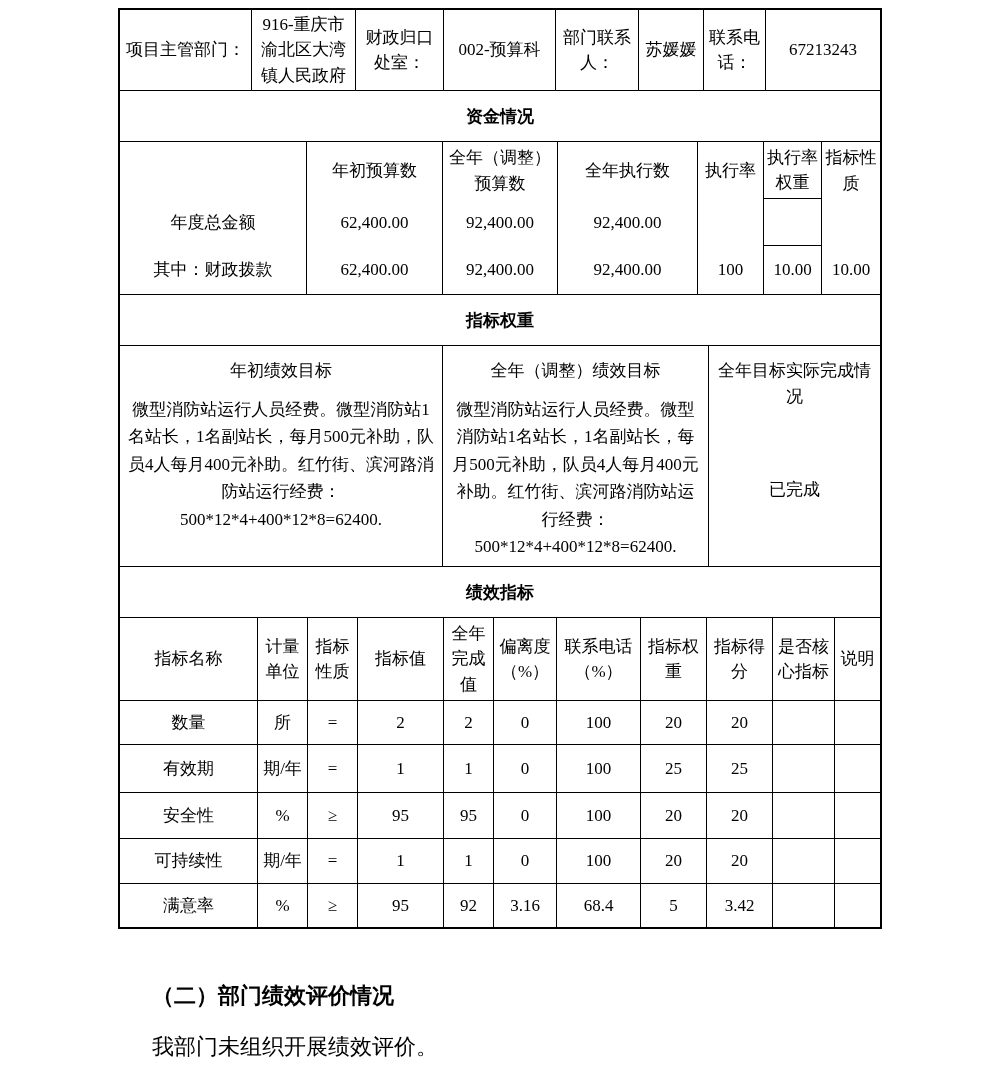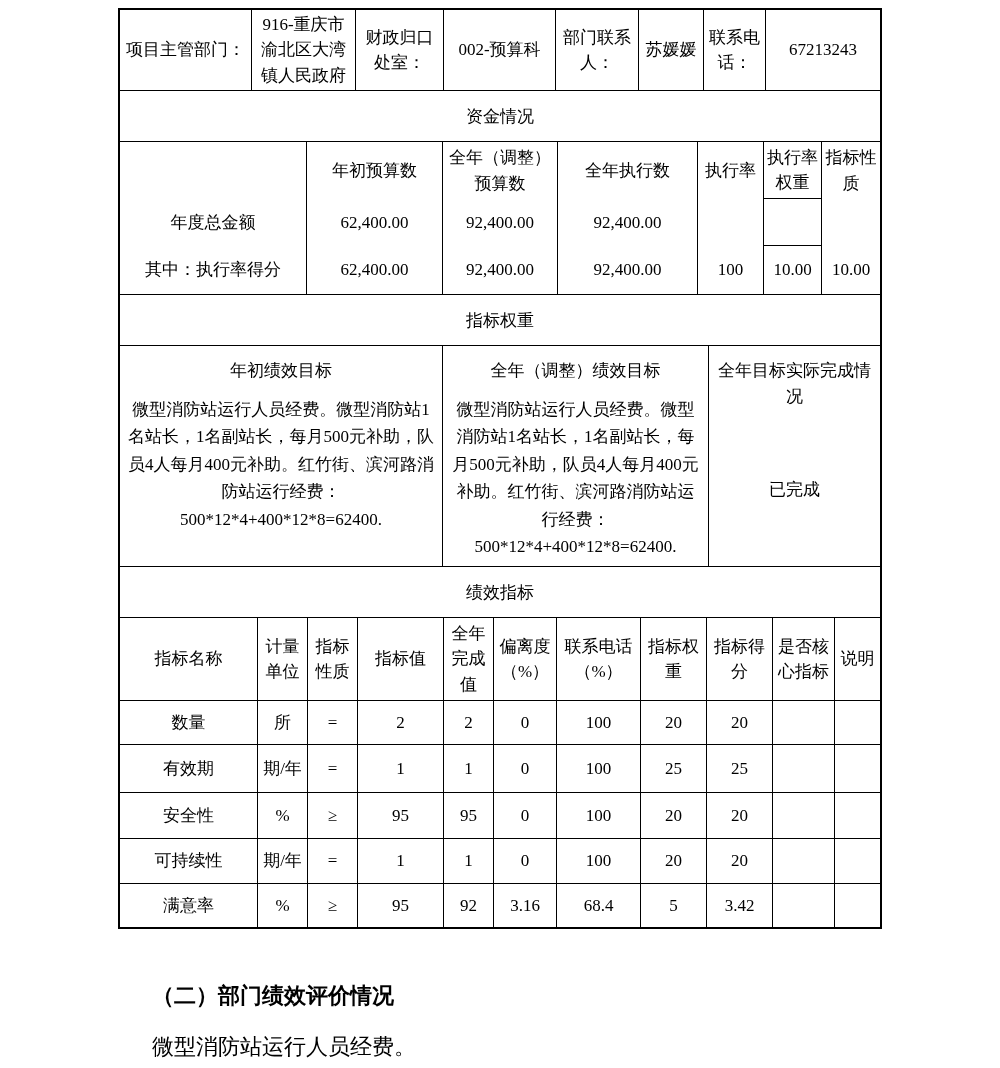--- a/index.html
+++ b/index.html
@@ -44,20 +44,21 @@
   .info-grid > .cell { border-right: 1px solid #000000; }
   .info-grid > .cell:last-child { border-right: none; }
 
   
   .section-title {
     height: 51px;
     display: flex;
     align-items: center;
     justify-content: center;
     font-size: 17px;
+    font-weight: bold;
   }
 
   
   .funds-grid { grid-template-columns: 187px 136px 115px 140px 66px 58px auto; grid-template-rows: 57px 47px 48px; }
   .funds-grid > .cell { border-right: 1px solid #000000; }
   .funds-grid > .cell:nth-child(7n) { border-right: none; }
   .funds-grid > .cell:nth-child(6),
   .funds-grid > .cell:nth-child(13) { border-bottom: 1px solid #000000; }
 
   
@@ -115,21 +116,21 @@
       <div class="cell">指标性质</div>
 
       <div class="cell">年度总金额</div>
       <div class="cell">62,400.00</div>
       <div class="cell">92,400.00</div>
       <div class="cell">92,400.00</div>
       <div class="cell"></div>
       <div class="cell"></div>
       <div class="cell"></div>
 
-      <div class="cell">其中：执行率得分</div>
+      <div class="cell">其中：财政拨款</div>
       <div class="cell">62,400.00</div>
       <div class="cell">92,400.00</div>
       <div class="cell">92,400.00</div>
       <div class="cell">100</div>
       <div class="cell">10.00</div>
       <div class="cell">10.00</div>
     </div>
 
     <div class="section-title bb">指标权重</div>
 
@@ -223,16 +224,16 @@
       <div class="cell">5</div>
       <div class="cell">3.42</div>
       <div class="cell"></div>
       <div class="cell"></div>
     </div>
 
   </div>
 
   <div class="footer-block">
     <p class="footer-heading">（二）部门绩效评价情况</p>
-    <p class="footer-body">微型消防站运行人员经费。</p>
+    <p class="footer-body">我部门未组织开展绩效评价。</p>
   </div>
 
 </div>
 
 </body></html>

